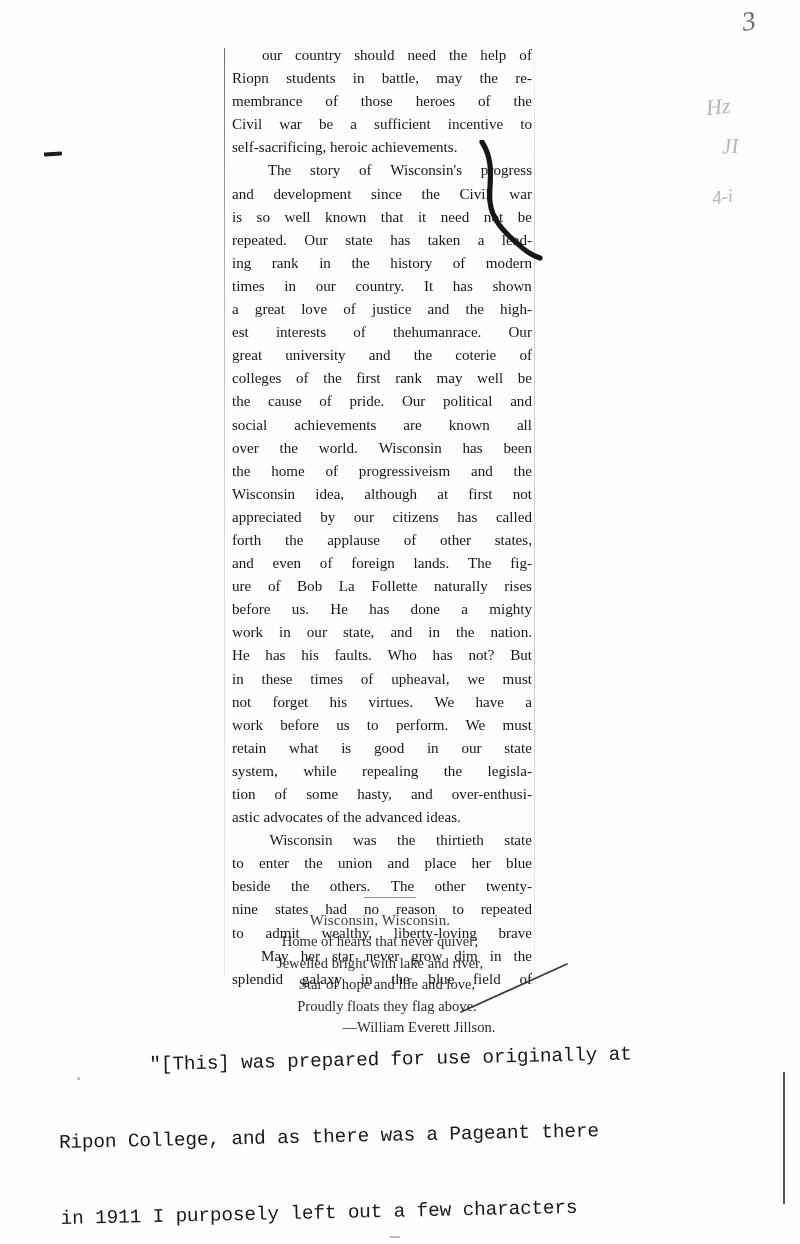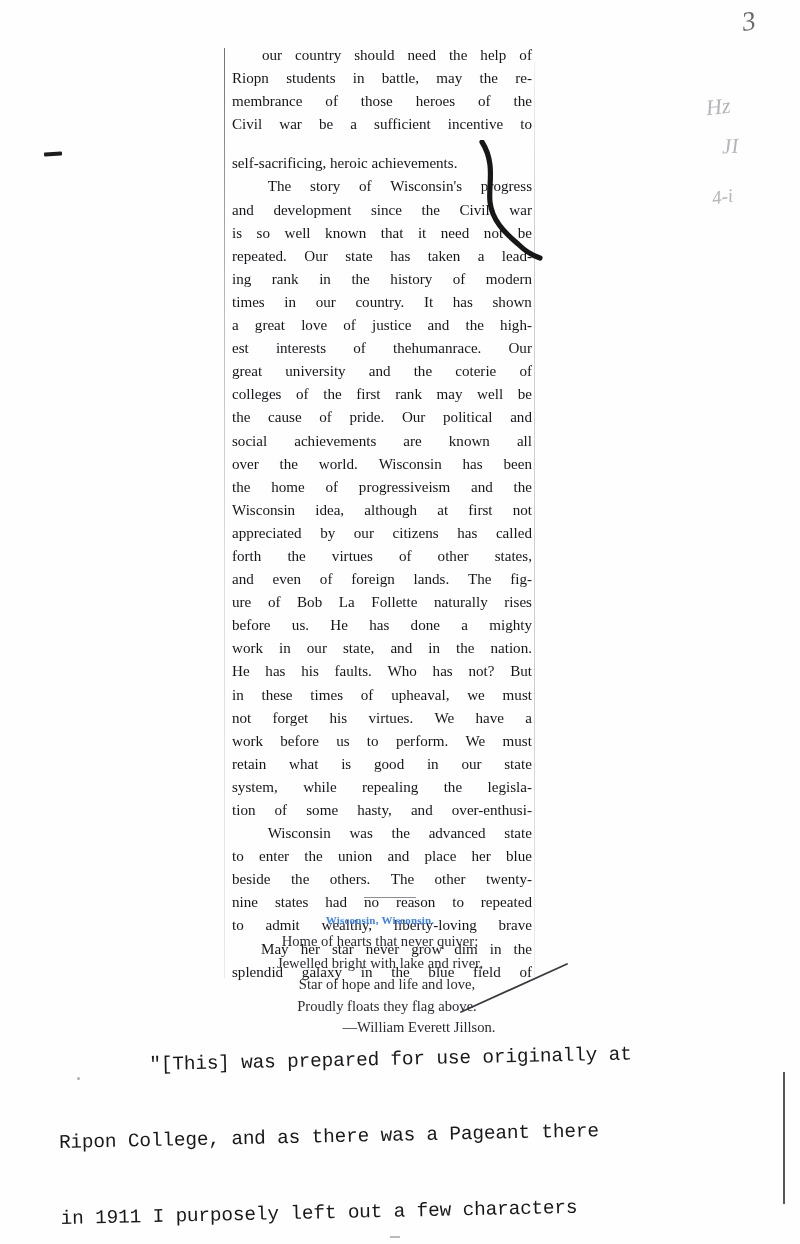--- a/index.html
+++ b/index.html
@@ -81,21 +81,21 @@
   
   .jline {
     display: flex;
     justify-content: space-between;
     white-space: nowrap;
     font-size: 15.1px;
     line-height: 23.1px;
     color: #16161a;
     align-items: flex-end;
   }
-  .jline.free { display: block; margin-top: 16px; }
+  .jline.free { display: block; }
   .jline span.w { display: inline-block; }
 
   
   #divider {
     position: absolute;
     left: 140px;
     top: 853px;
     width: 52px;
     height: 1px;
     background: #8e8e96;
@@ -106,24 +106,24 @@
     position: absolute;
     left: 4px;
     top: 866px;
     width: 304px;
     text-align: center;
     font-size: 14.6px;
     line-height: 21.4px;
     color: #2b2b31;
   }
   #poem .title {
-    font-weight: 700;
+    font-weight: 400;
     letter-spacing: .2px;
-    color: #3b82f6;
-    font-size: 11px;
+    color: #404040;
+    font-size: 15px;
   }
   #poem .pl { display: block; }
   #poem .indent { padding-left: 14px; }
   #poem .byline {
     display: block;
     padding-left: 78px;
     white-space: nowrap;
     text-align: center;
   }
   #poem .place {
@@ -395,21 +395,21 @@
               <span class="w">appreciated</span>
               <span class="w">by</span>
               <span class="w">our</span>
               <span class="w">citizens</span>
               <span class="w">has</span>
               <span class="w">called</span>
             </div>
             <div class="jline ink-92">
               <span class="w">forth</span>
               <span class="w">the</span>
-              <span class="w">virtues</span>
+              <span class="w">applause</span>
               <span class="w">of</span>
               <span class="w">other</span>
               <span class="w">states,</span>
             </div>
             <div class="jline ink-92">
               <span class="w">and</span>
               <span class="w">even</span>
               <span class="w">of</span>
               <span class="w">foreign</span>
               <span class="w">lands.</span>
@@ -498,28 +498,29 @@
               <span class="w">legisla-</span>
             </div>
             <div class="jline ink-55">
               <span class="w">tion</span>
               <span class="w">of</span>
               <span class="w">some</span>
               <span class="w">hasty,</span>
               <span class="w">and</span>
               <span class="w">over-enthusi-</span>
             </div>
+            <div class="jline ink-44 free">astic advocates of the advanced ideas.</div>
           </div>
           <div>
             <div class="jline ink-44">
               <span class="w" style="width: 17px;"></span>
               <span class="w">Wisconsin</span>
               <span class="w">was</span>
               <span class="w">the</span>
-              <span class="w">advanced</span>
+              <span class="w">thirtieth</span>
               <span class="w">state</span>
             </div>
             <div class="jline ink-36">
               <span class="w">to</span>
               <span class="w">enter</span>
               <span class="w">the</span>
               <span class="w">union</span>
               <span class="w">and</span>
               <span class="w">place</span>
               <span class="w">her</span>

